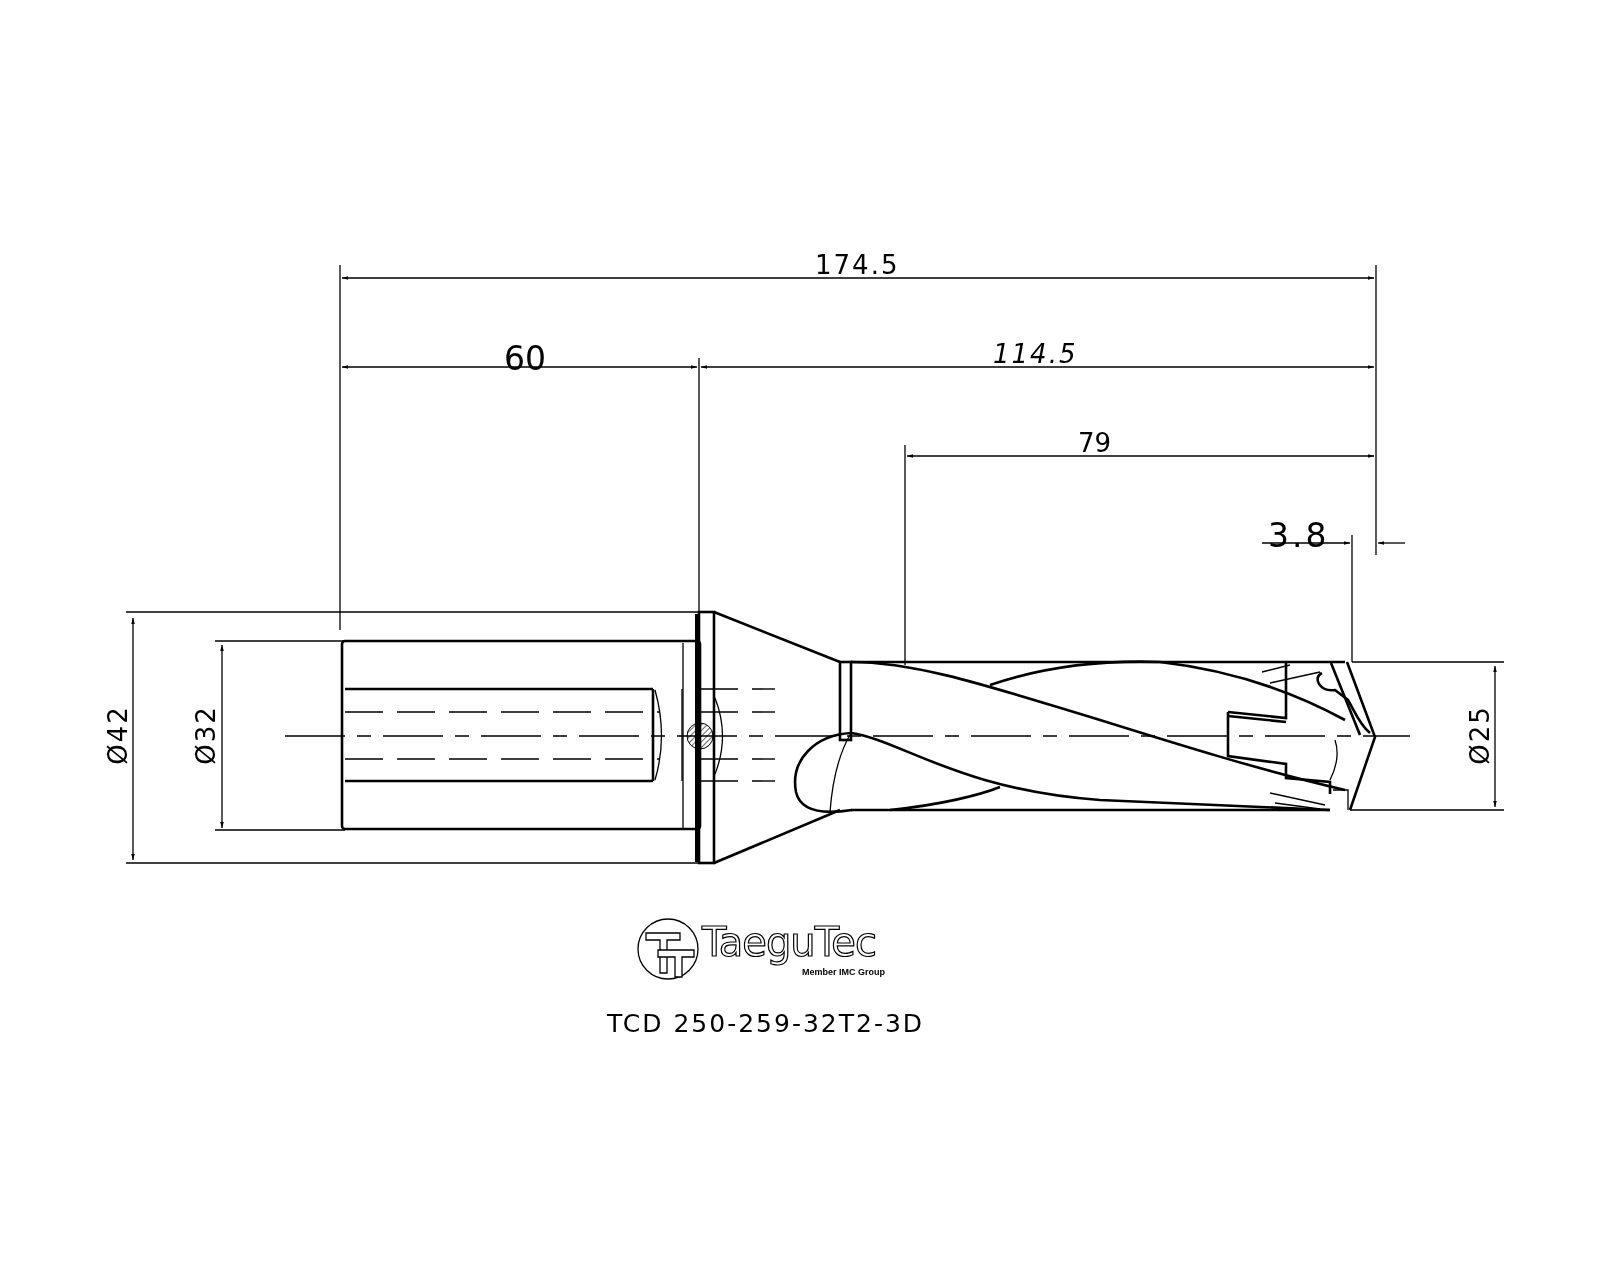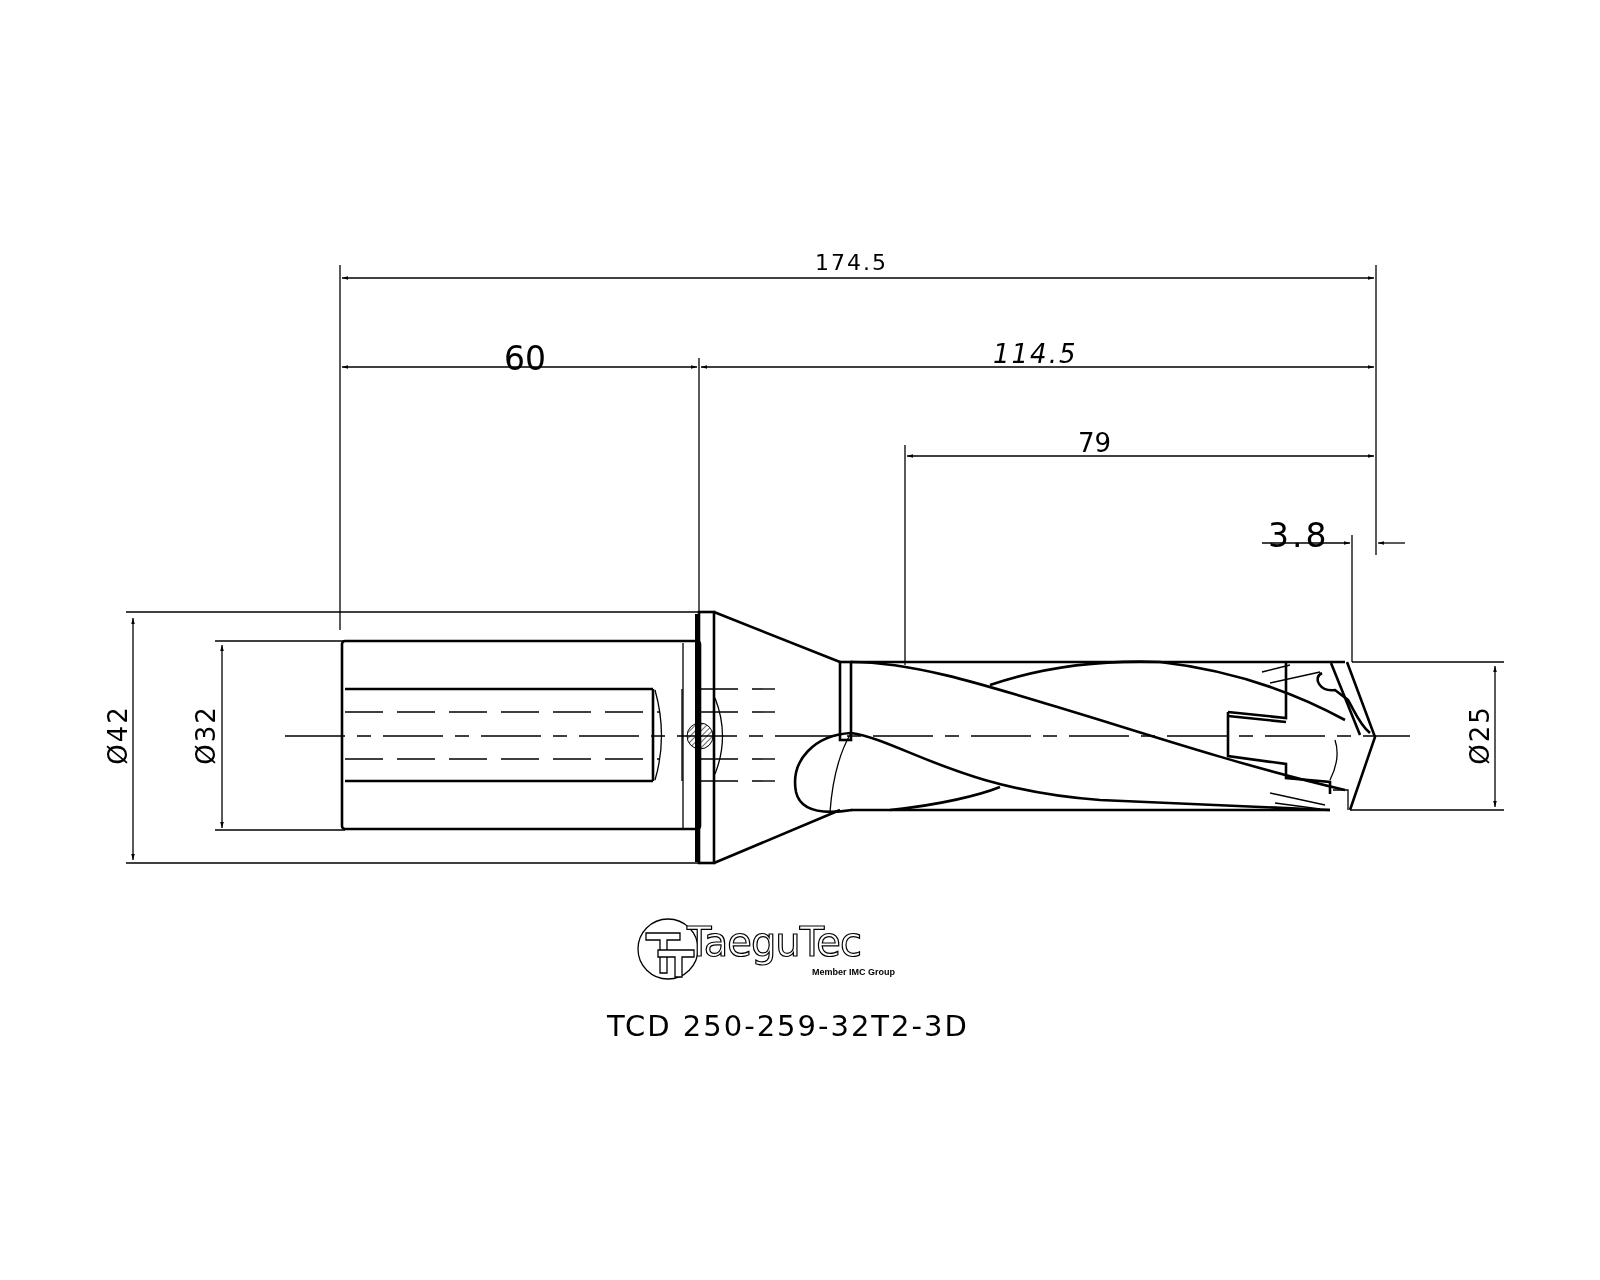--- a/index.html
+++ b/index.html
@@ -112,32 +112,32 @@
     <path class="thick" d="M1331,663 L1360,735"></path>
     <path class="thin" d="M1333,790 L1348,790 L1348,810"></path>
     <path class="thin" d="M1335,740 C1340,755 1335,770 1330,780"></path>
     <line class="thin" x1="1262" y1="672" x2="1290" y2="665"></line>
     <line class="thin" x1="1270" y1="683" x2="1320" y2="672"></line>
     <line class="thin" x1="1270" y1="793" x2="1325" y2="805"></line>
     <line class="thin" x1="1275" y1="803" x2="1320" y2="809"></line>
   </g>
 </svg>
 
-<div style="position:absolute; left:815px; top:250px; font-size:22px; letter-spacing:2px;">174.5</div>
+<div style="position:absolute; left:815px; top:250px; font-size:26px; letter-spacing:2px;">174.5</div>
 <div style="position:absolute; left:504px; top:339px; font-size:33px;text-align:right;">60</div>
 <div style="position:absolute; left:993px; top:339px; font-size:26px; letter-spacing:2px;font-style:italic;">114.5</div>
 <div style="position:absolute; left:1078px; top:428px; font-size:26px;">79</div>
 <div style="position:absolute; left:1268px; top:516px; font-size:33px; letter-spacing:3px;">3.8</div>
 <div style="position:absolute; left:78px; top:720px; font-size:26px; transform:rotate(-90deg); transform-origin:center; width:80px; text-align:center; letter-spacing:2px;">Ø42</div>
 <div style="position:absolute; left:166px; top:720px; font-size:26px; transform:rotate(-90deg); transform-origin:center; width:80px; text-align:center; letter-spacing:2px;">Ø32</div>
 <div style="position:absolute; left:1440px; top:720px; font-size:26px; transform:rotate(-90deg); transform-origin:center; width:80px; text-align:center; letter-spacing:2px;">Ø25</div>
 
 <div style="position:absolute; left:636px; top:915px; width:280px; height:70px;">
   <svg width="280" height="70" viewBox="0 0 280 70">
     <circle cx="32" cy="34" r="30" fill="none" stroke="#000" stroke-width="1.3"></circle>
     <path d="M10,18 L44,18 L44,25 L31,25 L31,58 L24,58 L24,25 L10,25 Z" fill="#fff" stroke="#000" stroke-width="1.3"></path>
     <path d="M22,35 L58,35 L58,42 L46,42 L46,62 L39,62 L39,42 L22,42 Z" fill="#fff" stroke="#000" stroke-width="1.3"></path>
   </svg>
-  <div style="position:absolute; left:51px; top:4px; font-size:40px; color:#fff; -webkit-text-stroke:1.2px #000; letter-spacing:-1px;">TaeguTec</div>
-  <div style="position:absolute; left:176px; top:52px; font-family:'Liberation Sans', sans-serif; font-size:9px; font-weight:bold; white-space:nowrap;">Member IMC Group</div>
+  <div style="position:absolute; left:66px; top:4px; font-size:40px; color:#fff; -webkit-text-stroke:1.2px #000; letter-spacing:-1px;">TaeguTec</div>
+  <div style="position:absolute; left:166px; top:52px; font-family:'Liberation Sans', sans-serif; font-size:9px; font-weight:bold; white-space:nowrap;">Member IMC Group</div>
 </div>
 
-<div style="position:absolute; left:607px; top:1009px; font-size:29px; letter-spacing:2px; white-space:nowrap;">TCD 250-259-32T2-3D</div>
+<div style="position:absolute; left:607px; top:1009px; font-size:25px; letter-spacing:2px; white-space:nowrap;">TCD 250-259-32T2-3D</div>
 
 </body></html>

